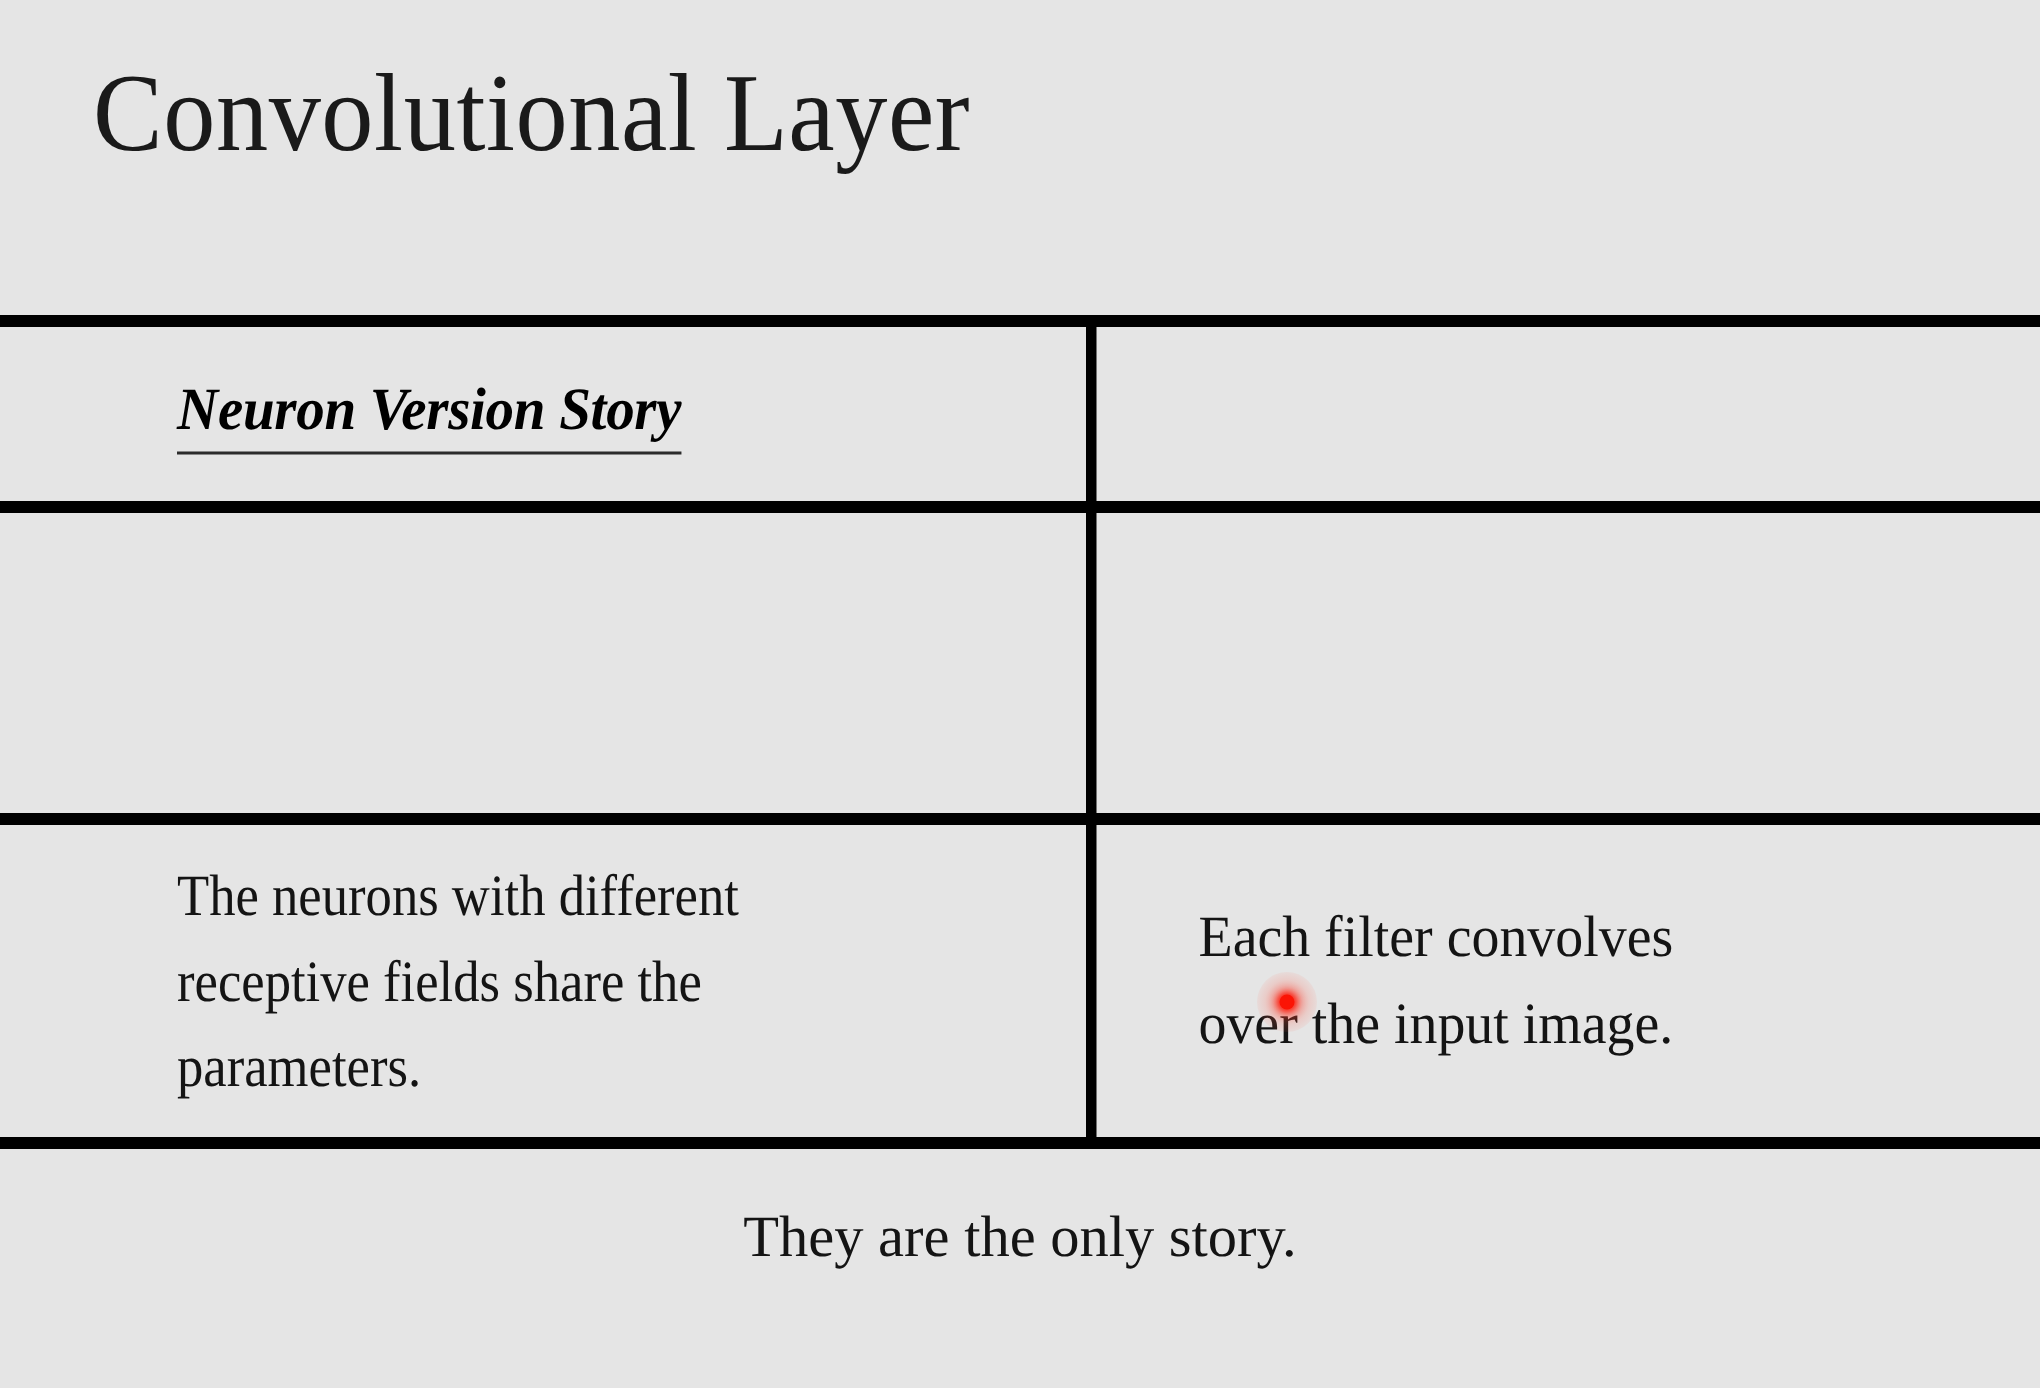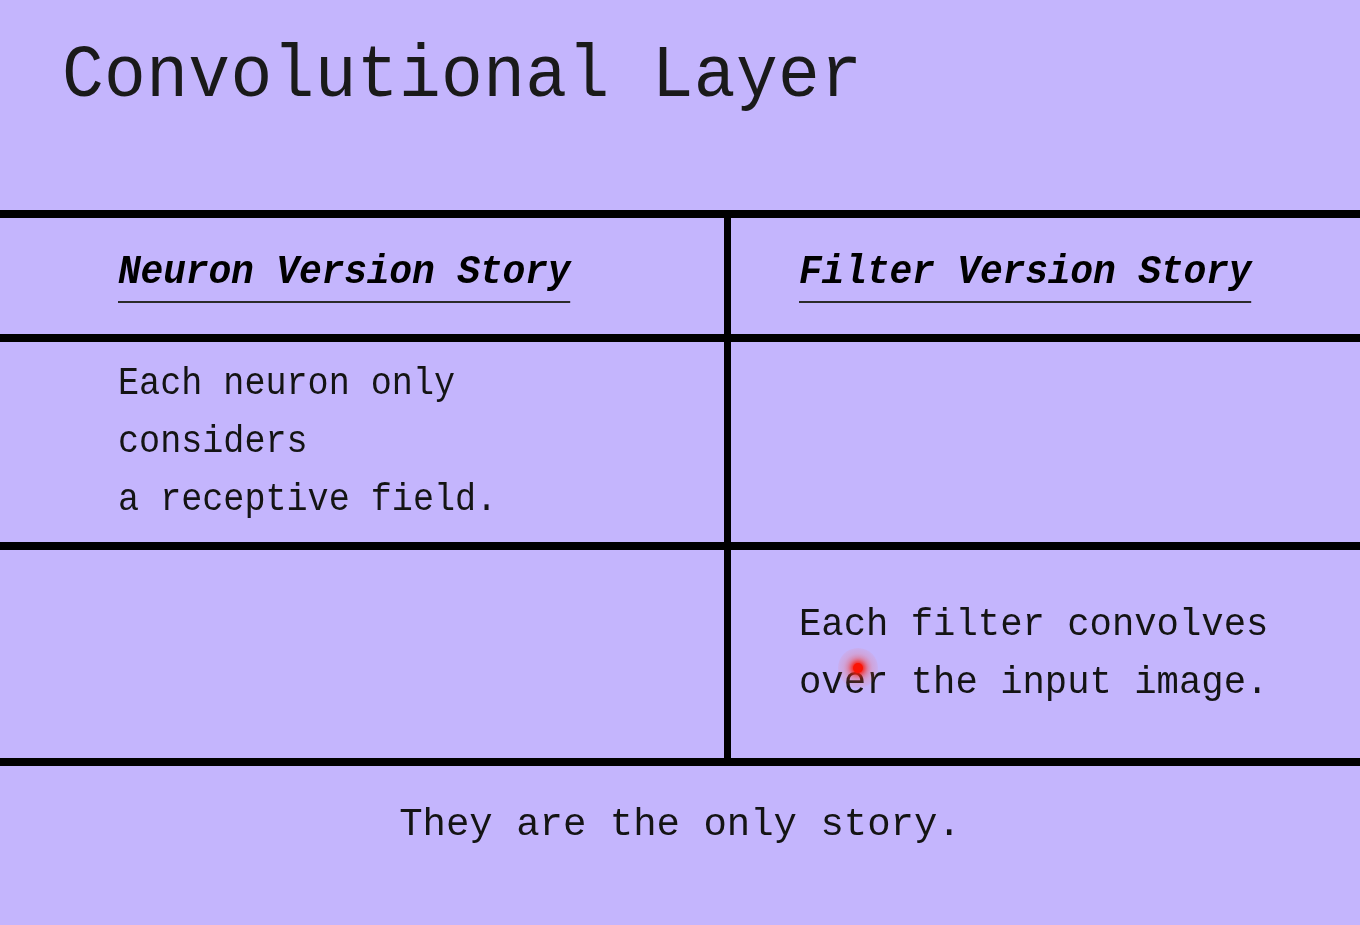--- a/index.html
+++ b/index.html
@@ -6,23 +6,23 @@
   html, body {
     margin: 0;
     padding: 0;
     background: #ffffff;
   }
 
   #slide {
     position: relative;
     width: 1360px;
     height: 925px;
-    background: #c4b5fd;
+    background: #e5e5e5;
     overflow: hidden;
-    font-family: Liberation Mono, monospace;
+    font-family: Liberation Serif, serif;
     color: #101010;
     -webkit-font-smoothing: antialiased;
   }
 
   
   #slide-title {
     position: absolute;
     left: 62px;
     top: 34px;
     font-size: 74px;
@@ -170,34 +170,30 @@
     <div class="hrule r2"></div>
     <div class="hrule r3"></div>
     <div class="vrule"></div>
 
     <div class="cell left row-head">
       <div class="cell-inner">
         <div class="col-header">Neuron Version Story</div>
       </div>
     </div>
 
-    <div class="cell right row-head">
+
+
+
+    <div class="cell left row-two">
       <div class="cell-inner">
-        <div class="col-header">Filter Version Story</div>
+        <div class="body-text">The neurons with different
+receptive fields share the
+parameters.</div>
       </div>
     </div>
-
-    <div class="cell left row-one">
-      <div class="cell-inner">
-        <div class="body-text">Each neuron only considers
-a receptive field.</div>
-      </div>
-    </div>
-
-
 
     <div class="cell right row-two">
       <div class="cell-inner">
         <div class="body-text">Each filter convolves
 over the input image.</div>
       </div>
     </div>
 
   </div>
 

